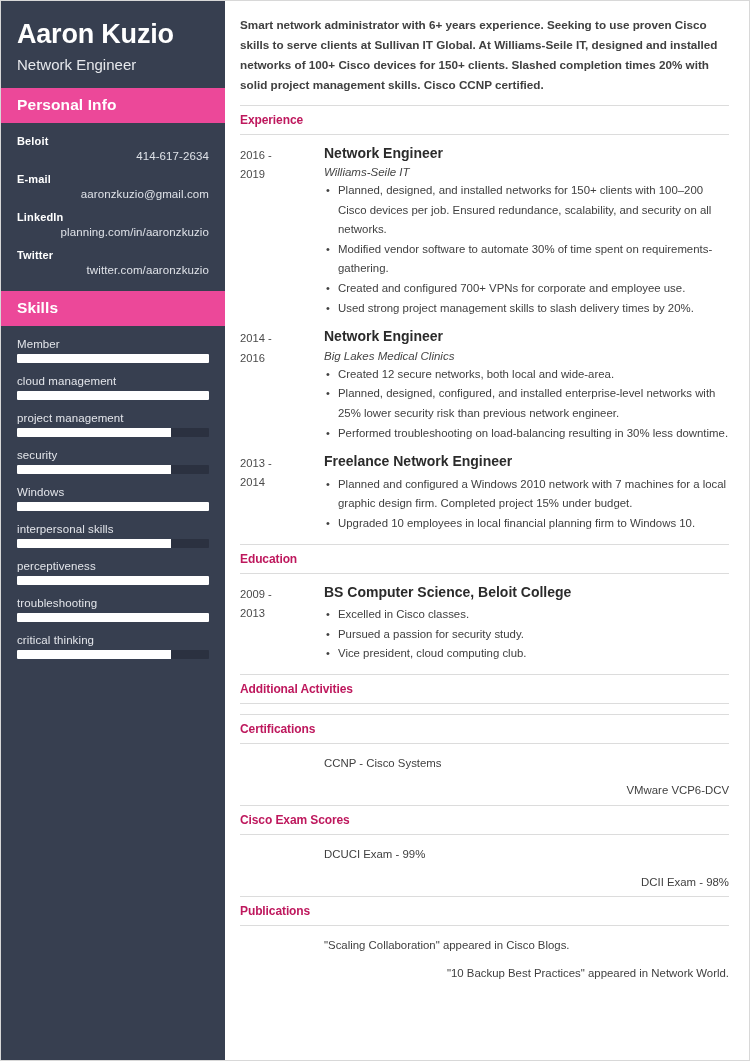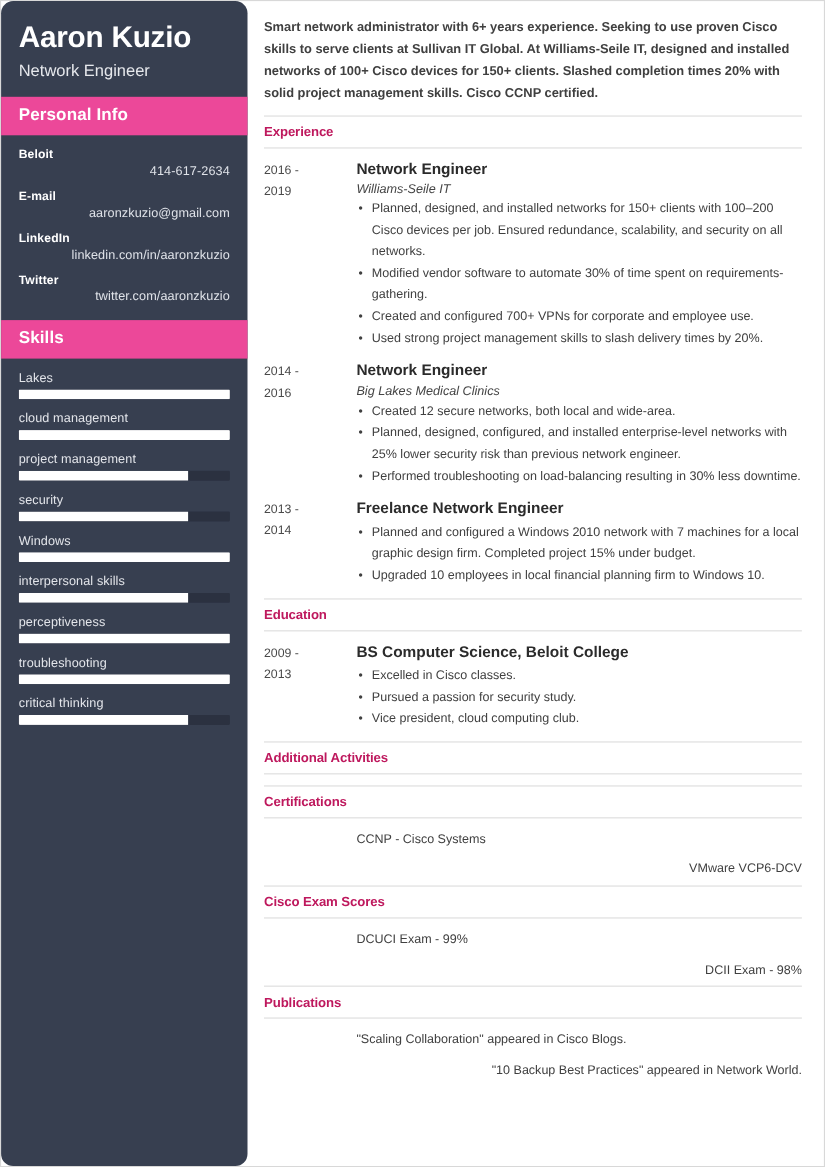--- a/index.html
+++ b/index.html
@@ -20,21 +20,20 @@
   }
 
   
   .sidebar{
     width:224px;
     flex:0 0 224px;
     background:#373f50;
     color:#ffffff;
     box-sizing:border-box;
     padding-bottom:35px;
-    border-radius:11px;
   }
   .name-block{padding:18px 16px 14px 16px;}
   .full-name{
     font-size:27px;
     font-weight:bold;
     letter-spacing:-0.2px;
     line-height:1.12;
     margin:0 0 7px 0;
     color:#ffffff;
   }
@@ -194,35 +193,35 @@
         <div class="contact-value">414-617-2634</div>
       </div>
 
       <div class="contact-item">
         <div class="contact-label">E-mail</div>
         <div class="contact-value">aaronzkuzio@gmail.com</div>
       </div>
 
       <div class="contact-item">
         <div class="contact-label">LinkedIn</div>
-        <div class="contact-value">linkedin.com/in/aaronzkuzio</div>
+        <div class="contact-value">planning.com/in/aaronzkuzio</div>
       </div>
 
       <div class="contact-item">
         <div class="contact-label">Twitter</div>
         <div class="contact-value">twitter.com/aaronzkuzio</div>
       </div>
 
     </div>
 
     <div class="side-section-head">Skills</div>
     <div class="skills-body">
 
       <div class="skill">
-        <div class="skill-label">Lakes</div>
+        <div class="skill-label">Member</div>
         <div class="skill-track">
           <div class="skill-fill" style="width: 100%;"></div>
         </div>
       </div>
 
       <div class="skill">
         <div class="skill-label">cloud management</div>
         <div class="skill-track">
           <div class="skill-fill" style="width: 100%;"></div>
         </div>

